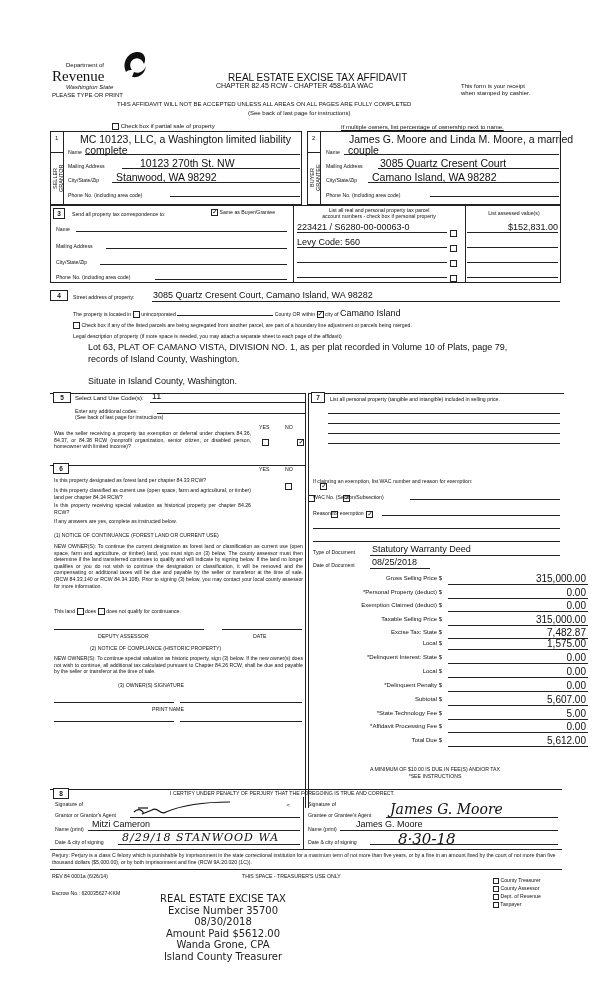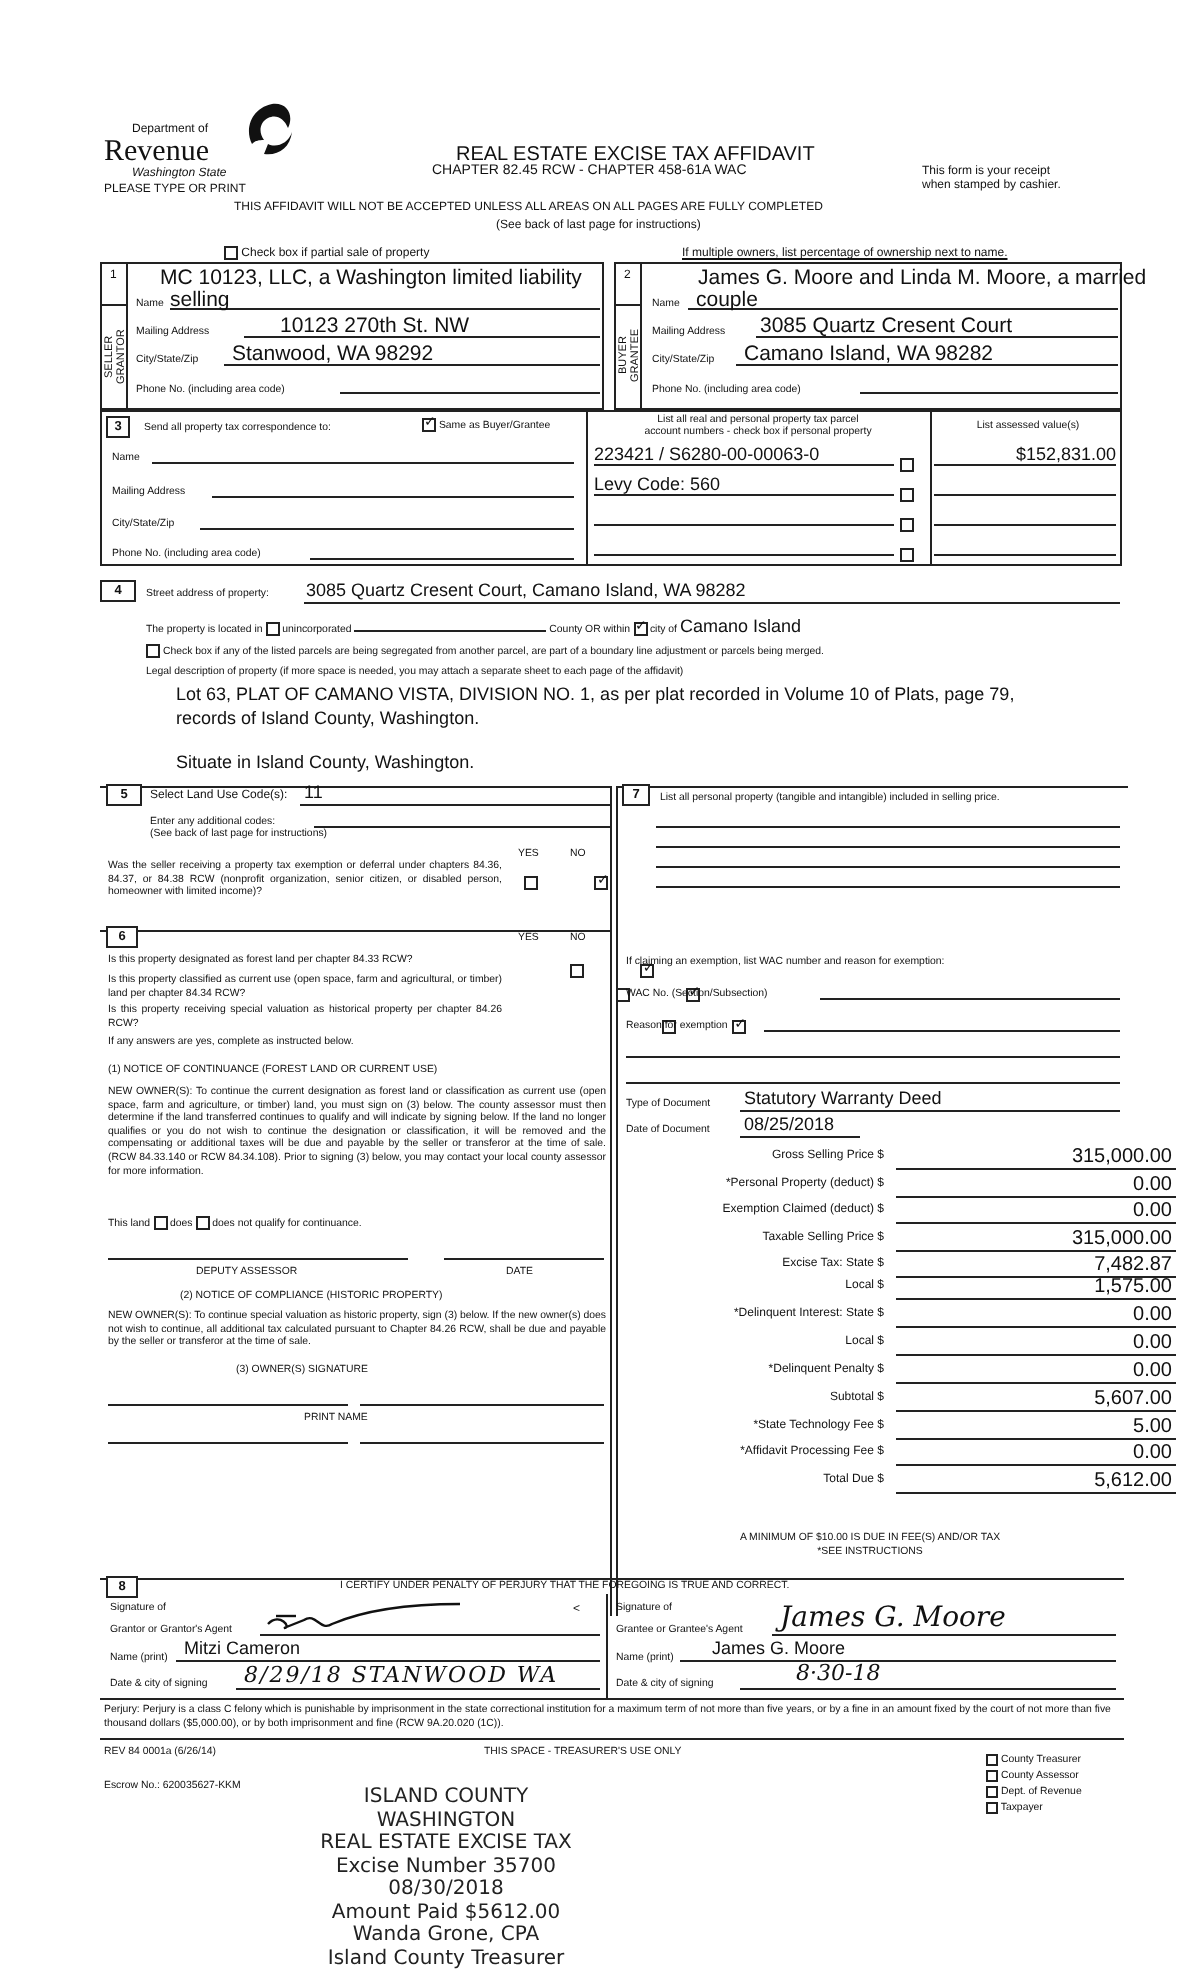--- a/index.html
+++ b/index.html
@@ -59,21 +59,21 @@
 <div class="abs box" style="left:50px;top:131px;width:252px;height:74px;"></div>
 <div class="abs" style="left:50px;top:131px;width:14px;height:74px;border-right:1px solid #222;"></div>
 <div class="abs" style="left:50px;top:152px;width:14px;border-top:1px solid #222;"></div>
 <span class="abs t6 b" style="left:55px;top:135px;">1</span>
 <div class="vlabel" style="left:52px;top:156px;width:11px;height:44px;">
   <span>SELLER</span><br><span>GRANTOR</span>
 </div>
 <span class="abs t10" style="left:80px;top:133px;">MC 10123, LLC, a Washington limited liability</span>
 <span class="abs t5" style="left:68px;top:149px;">Name</span>
 <div class="abs line" style="left:85px;top:145px;width:215px;height:10px;"></div>
-<span class="abs t10" style="left:85px;top:144px;">selling</span>
+<span class="abs t10" style="left:85px;top:144px;">complete</span>
 <span class="abs t5" style="left:68px;top:163px;">Mailing Address</span>
 <div class="abs line" style="left:122px;top:157px;width:178px;height:12px;"></div>
 <span class="abs t10" style="left:140px;top:157px;">10123 270th St. NW</span>
 <span class="abs t5" style="left:68px;top:177px;">City/State/Zip</span>
 <div class="abs line" style="left:112px;top:171px;width:188px;height:12px;"></div>
 <span class="abs t10" style="left:116px;top:171px;">Stanwood, WA 98292</span>
 <span class="abs t5" style="left:68px;top:192px;">Phone No. (including area code)</span>
 <div class="abs line" style="left:170px;top:188px;width:130px;height:9px;"></div>
 
 
@@ -339,40 +339,39 @@
 
 <span class="abs t5" style="left:308px;top:801px;">Signature of</span>
 <span class="abs t5" style="left:308px;top:812px;">Grantee or Grantee's Agent</span>
 <div class="abs line" style="left:386px;top:806px;width:172px;height:12px;"></div>
 <span class="abs sig" style="left:390px;top:801px;font-size:14px;">James G. Moore</span>
 <span class="abs t5" style="left:308px;top:826px;">Name (print)</span>
 <div class="abs line" style="left:340px;top:819px;width:218px;height:12px;"></div>
 <span class="abs t9" style="left:356px;top:819px;">James G. Moore</span>
 <span class="abs t5" style="left:308px;top:839px;">Date &amp; city of signing</span>
 <div class="abs line" style="left:370px;top:832px;width:188px;height:13px;"></div>
-<span class="abs sig" style="left:398px;top:830px;font-size:11px;">8·30-18</span>
+<span class="abs sig" style="left:398px;top:830px;font-size:15px;">8·30-18</span>
 
 <div class="abs" style="left:50px;top:849px;width:512px;border-top:1px solid #222;"></div>
 
 
 <span class="abs t5" style="left:52px;top:852px;width:512px;line-height:6.5px;">Perjury: Perjury is a class C felony which is punishable by imprisonment in the state correctional institution for a maximum term of not more than five years, or by a fine in an amount fixed by the court of not more than five thousand dollars ($5,000.00), or by both imprisonment and fine (RCW 9A.20.020 (1C)).</span>
 <div class="abs" style="left:50px;top:869px;width:512px;border-top:1px solid #222;"></div>
 <span class="abs t5" style="left:52px;top:873px;">REV 84 0001a (6/26/14)</span>
 <span class="abs t5" style="left:242px;top:873px;">THIS SPACE - TREASURER'S USE ONLY</span>
 <span class="abs t5" style="left:52px;top:890px;">Escrow No.: 620035627-KKM</span>
 
 <div class="abs t5" style="left:493px;top:876px;line-height:8px;">
   <div><span class="cb" style="width:6px;height:6px;"></span> <span>County Treasurer</span></div>
   <div><span class="cb" style="width:6px;height:6px;"></span> <span>County Assessor</span></div>
   <div><span class="cb" style="width:6px;height:6px;"></span> <span>Dept. of Revenue</span></div>
   <div><span class="cb" style="width:6px;height:6px;"></span> <span>Taxpayer</span></div>
 </div>
 
 <div class="abs stamp center" style="left:148px;top:893px;width:150px;">
-  <div>ISLAND COUNTY WASHINGTON</div>
   <div>REAL ESTATE EXCISE TAX</div>
   <div>Excise Number 35700</div>
   <div>08/30/2018</div>
   <div>Amount Paid $5612.00</div>
   <div>Wanda Grone, CPA</div>
   <div>Island County Treasurer</div>
 </div>
 
 
 

